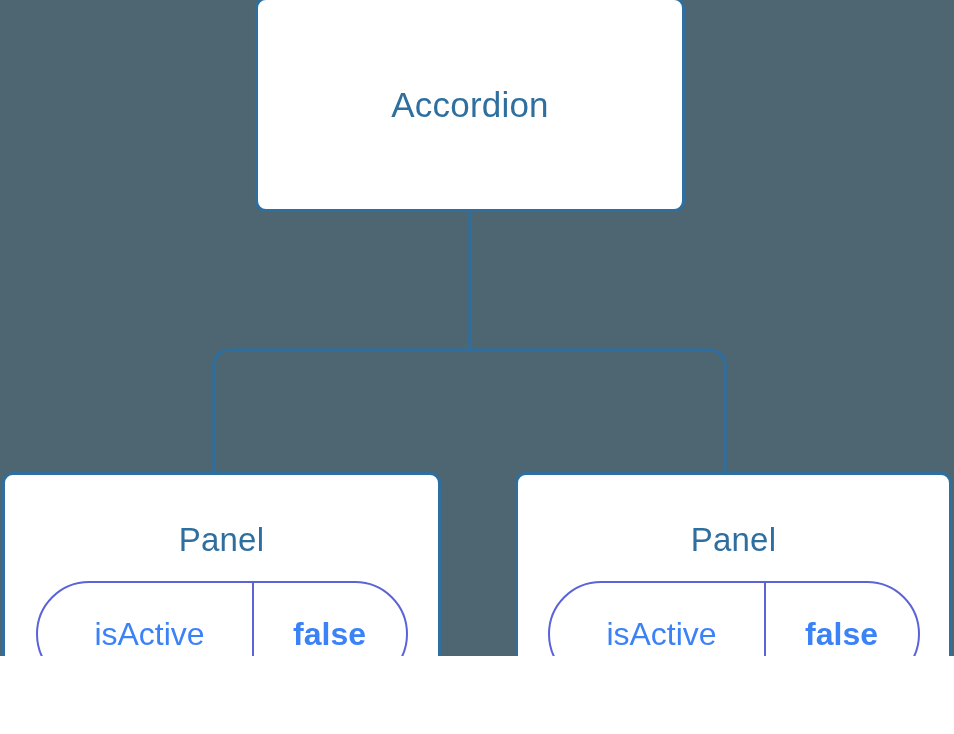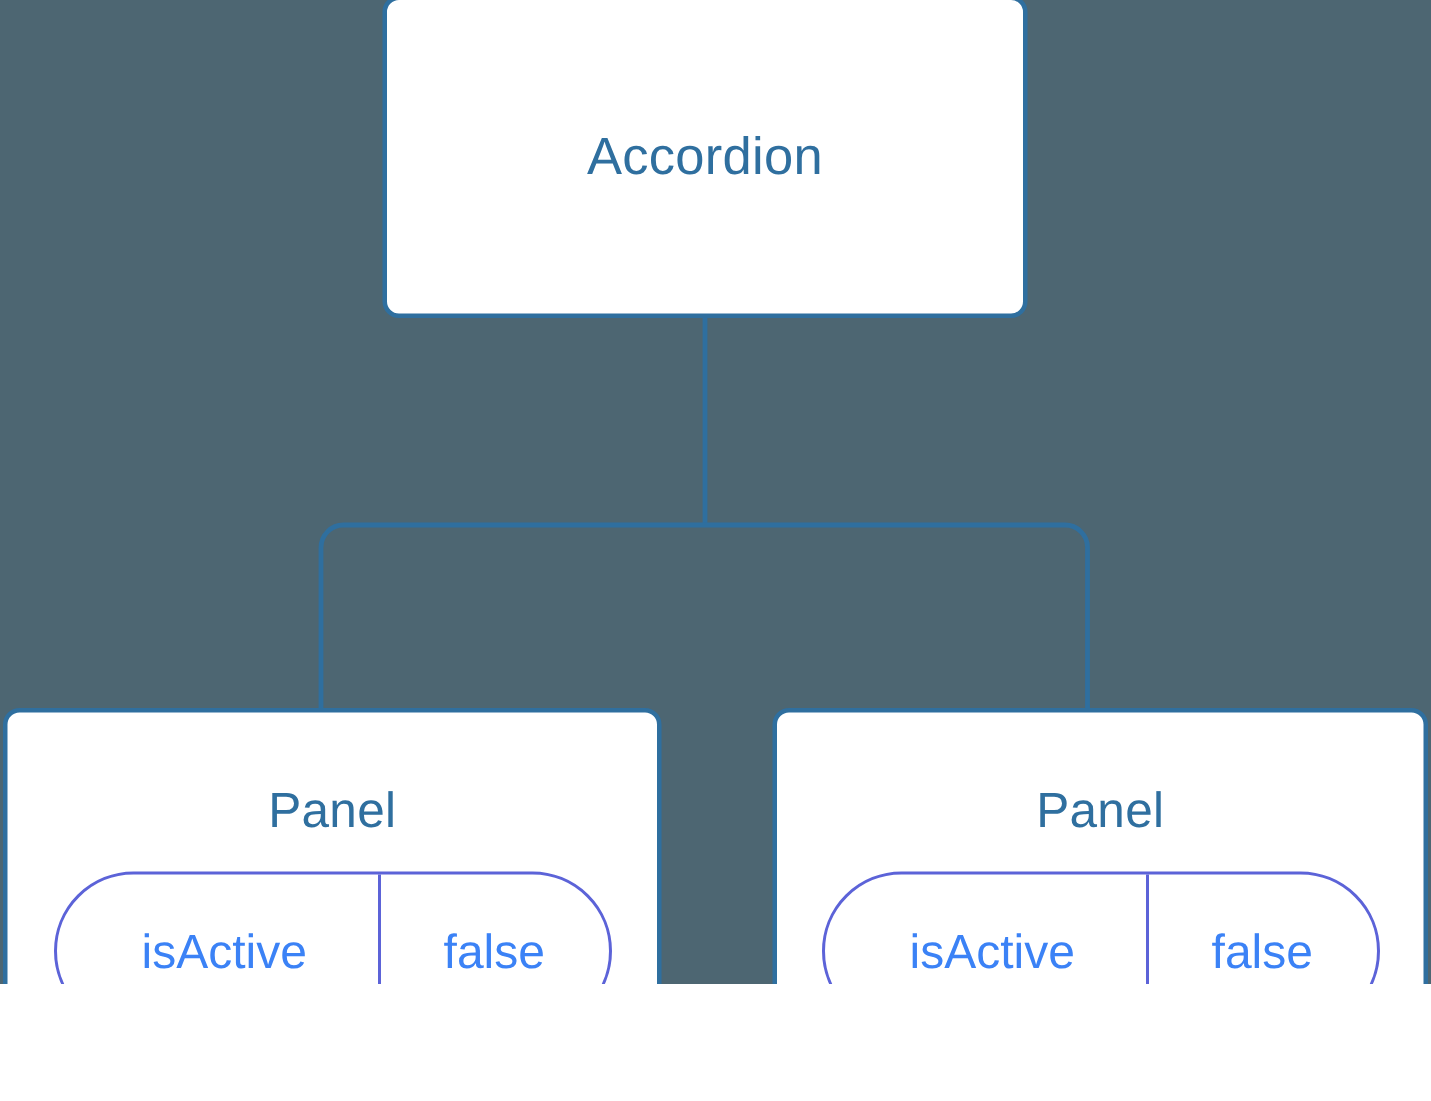--- a/index.html
+++ b/index.html
@@ -97,20 +97,21 @@
     white-space: nowrap;
     box-sizing: border-box;
   }
   .pill-key {
     width: 214px;
     padding-left: 10px;
   }
   .pill-val {
     width: 154px;
     border-left: 2px solid #5c63d8;
+    font-weight: bold;
   }
 </style>
 </head>
 <body>
 
 <div id="stage">
 
   <svg id="edges" viewBox="0 0 954 734" width="954" height="734" xmlns="http://www.w3.org/2000/svg">
 
     <path d="M470,212 L470,350" fill="none" stroke="#2f6f9f" stroke-width="3.2" stroke-linecap="butt"></path>

